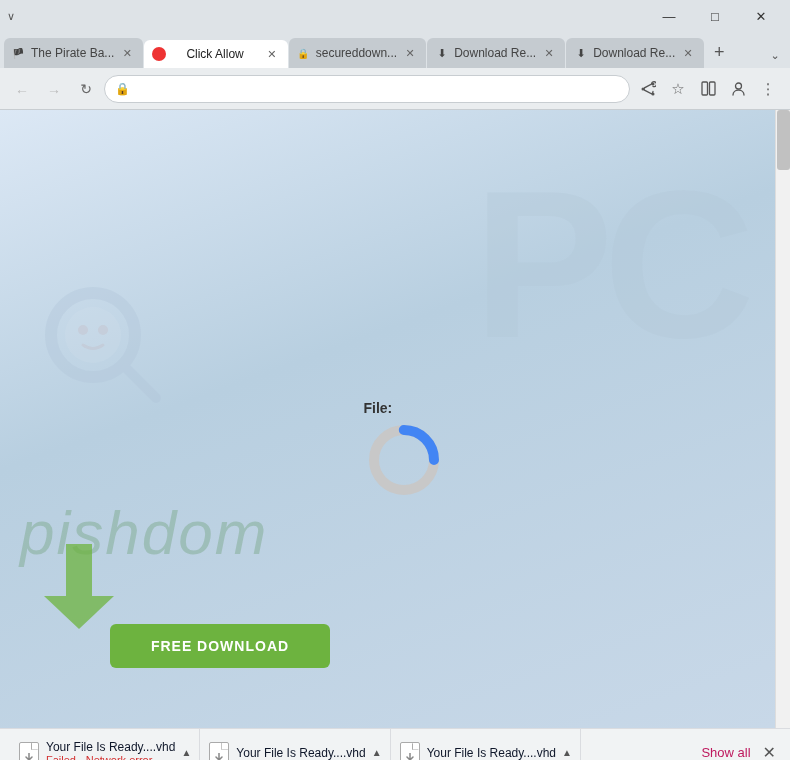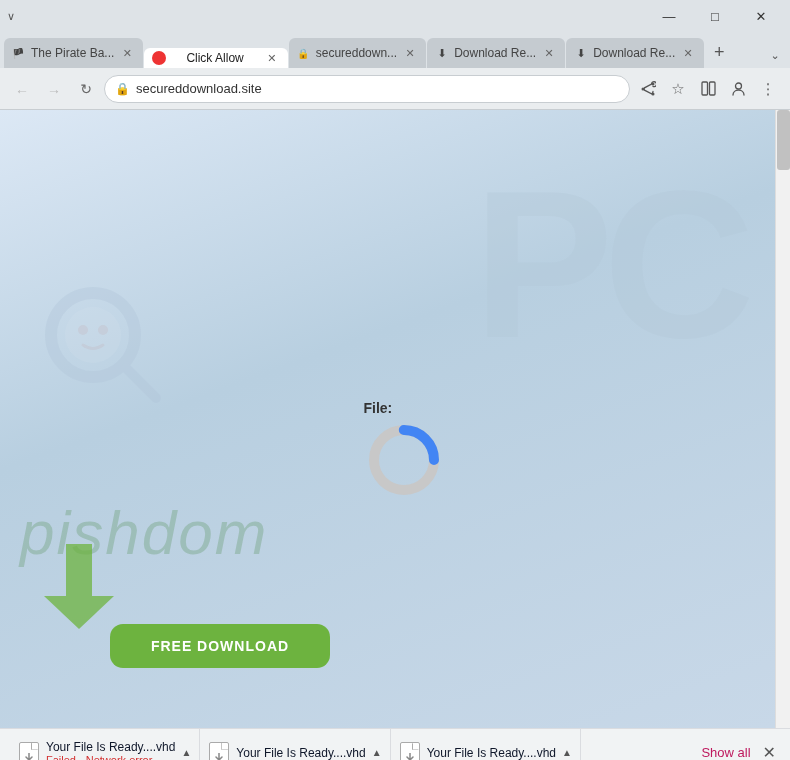--- a/index.html
+++ b/index.html
@@ -63,21 +63,21 @@
       color: #444;
       max-width: 160px;
       min-width: 80px;
       gap: 5px;
       cursor: pointer;
       position: relative;
     }
     .tab.active {
       background: #fff;
       color: #222;
-      height: 20px;
+      height: 28px;
       gap: 20px;
     }
     .tab-favicon {
       width: 14px;
       height: 14px;
       flex-shrink: 0;
       border-radius: 2px;
       display: flex;
       align-items: center;
       justify-content: center;
@@ -293,21 +293,21 @@
 
     
     .free-download-btn {
       position: absolute;
       left: 110px;
       bottom: 60px;
       width: 220px;
       height: 44px;
       background: #6db33f;
       border: none;
-      border-radius: 13px;
+      border-radius: 6px;
       color: #fff;
       font-size: 14px;
       font-weight: 700;
       letter-spacing: 1px;
       cursor: pointer;
       display: flex;
       align-items: center;
       justify-content: center;
       text-transform: uppercase;
     }
@@ -496,21 +496,20 @@
     <span>←</span>
   </div>
   <div class="nav-btn disabled">
     <span>→</span>
   </div>
   <div class="nav-btn">
     <span>↻</span>
   </div>
   <div class="address-input-wrap">
     <span class="lock-icon">🔒</span>
-    <span class="address-text">secureddownload.site</span>
   </div>
   <div class="address-bar-actions">
     <div class="addr-action">
       <svg width="16" height="16" viewBox="0 0 16 16" fill="none">
           <path d="M13 10.5a2.5 2.5 0 01-1.5 2.3L4.5 9.2A2.5 2.5 0 014.5 6.8l7-3.6A2.5 2.5 0 1113 5.5" stroke="#555" stroke-width="1.3" stroke-linecap="round"></path>
           <circle cx="13" cy="3" r="1.5" fill="#555"></circle>
           <circle cx="13" cy="13" r="1.5" fill="#555"></circle>
           <circle cx="3" cy="8" r="1.5" fill="#555"></circle>
         </svg>
     </div>

